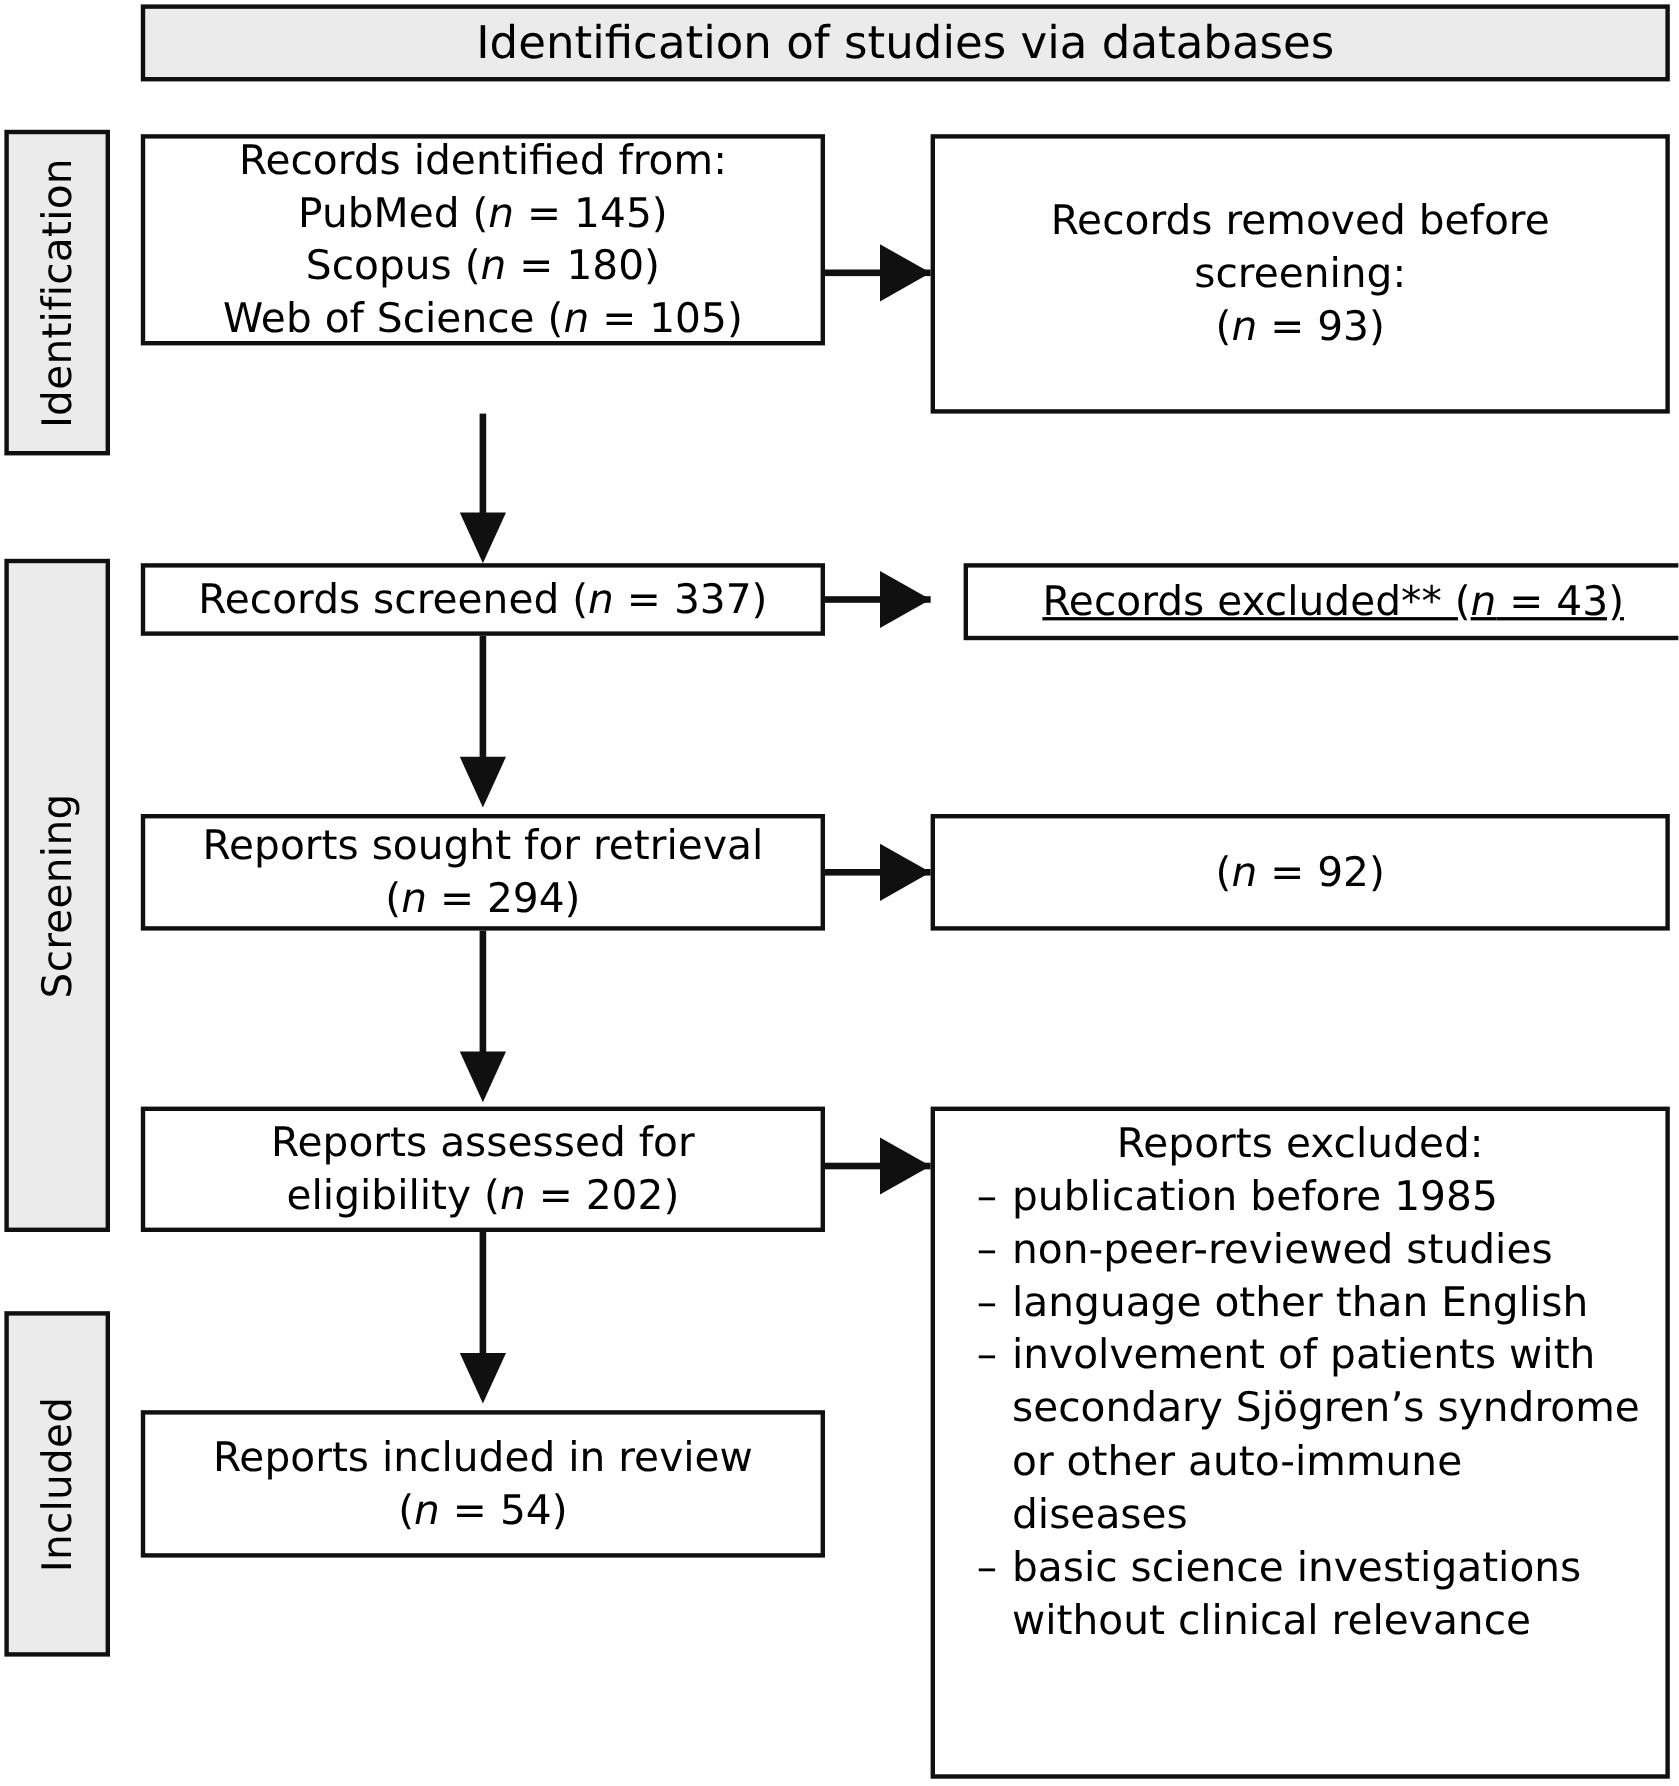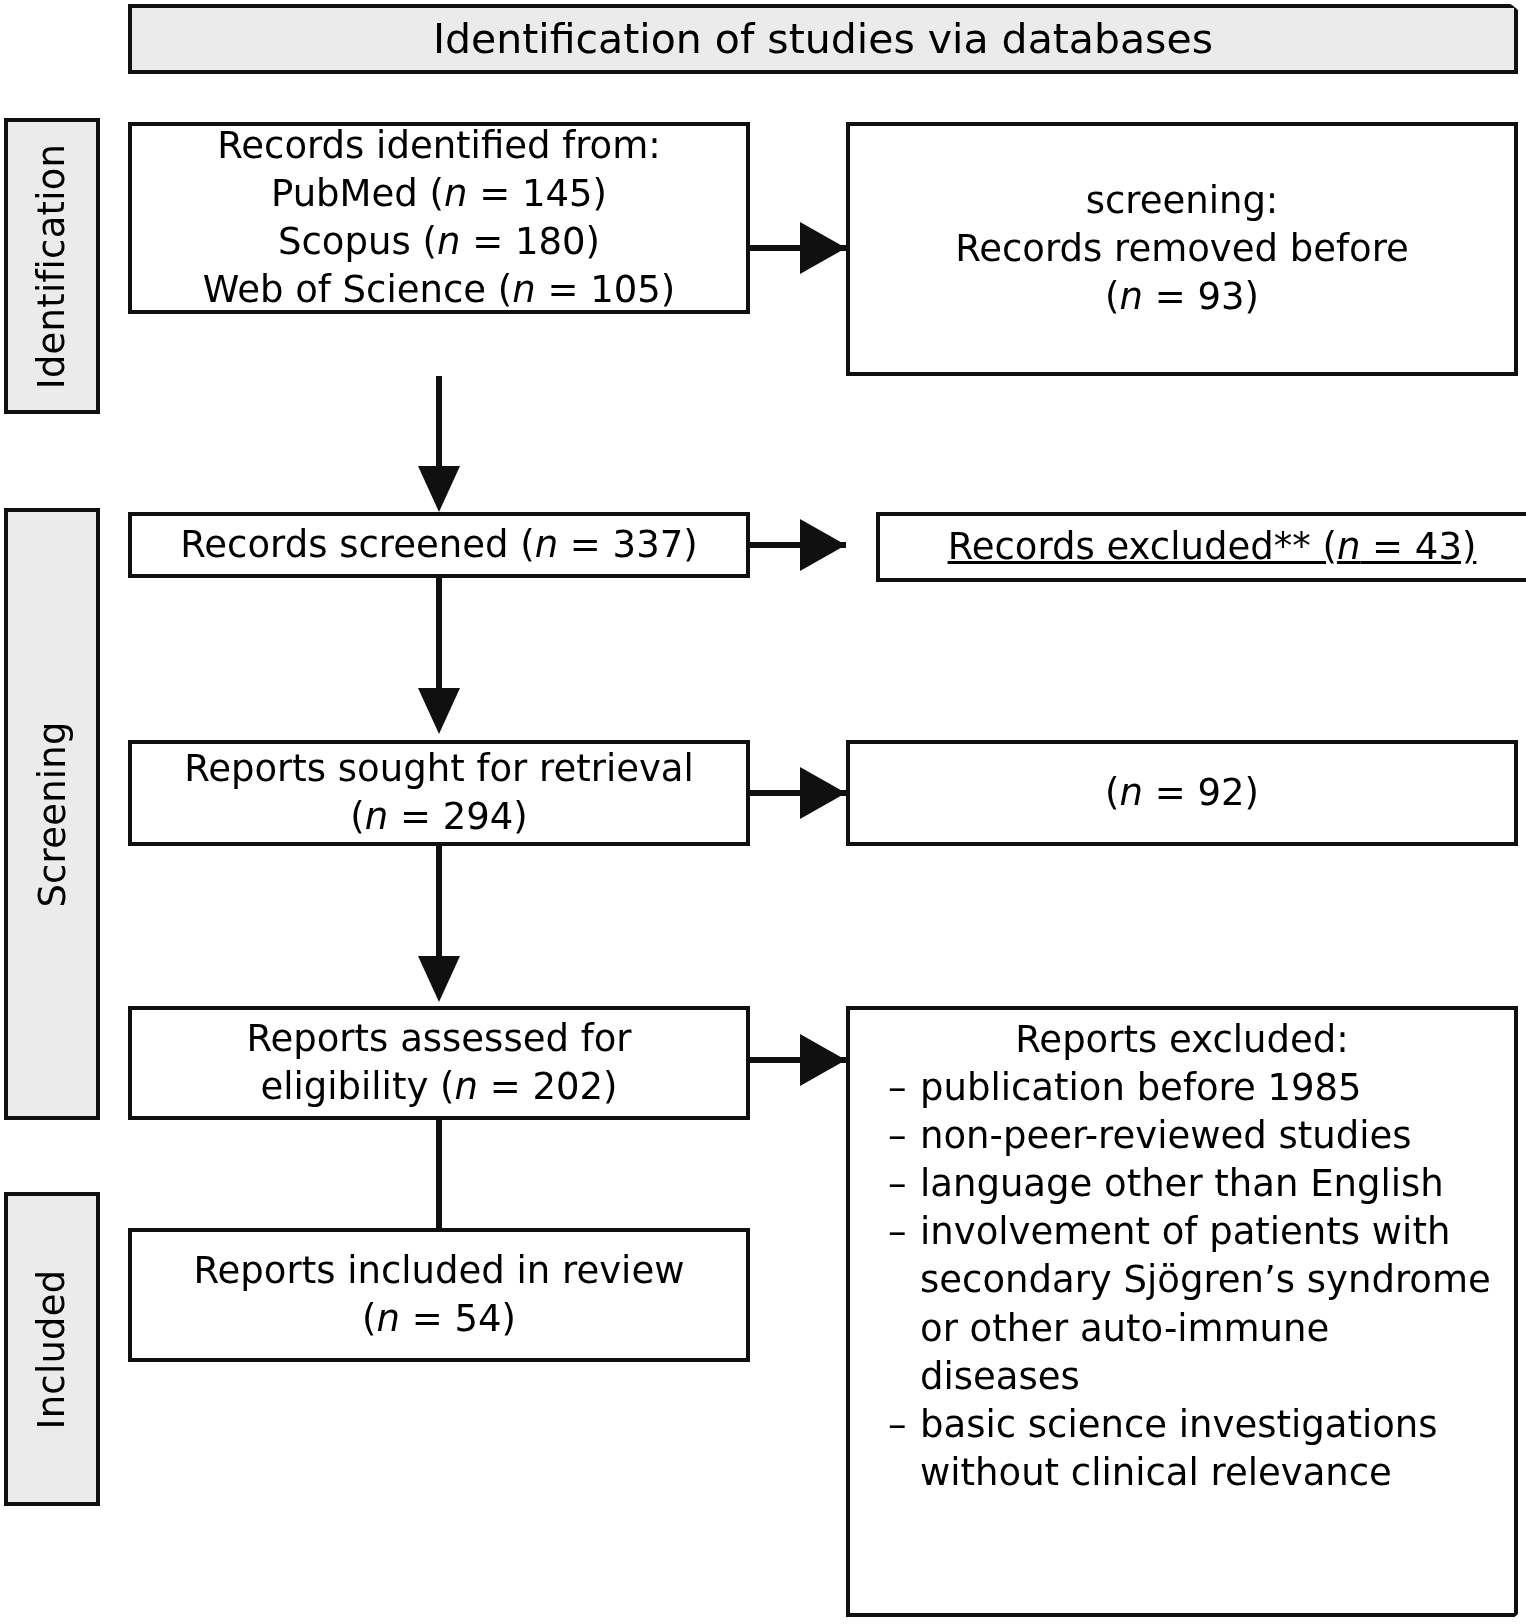--- a/index.html
+++ b/index.html
@@ -10,21 +10,20 @@
   body {
     font-family: "DejaVu Sans", "Liberation Sans", sans-serif;
     color: #000000;
   }
   #diagram {
     position: relative;
     width: 1526px;
     height: 1624px;
     background: #ffffff;
     overflow: hidden;
-    border-radius: 31px;
   }
 
   
   .box {
     position: absolute;
     box-sizing: border-box;
     border: 4px solid #101010;
     background: #ffffff;
     display: flex;
     align-items: center;
@@ -139,22 +138,22 @@
     <div class="inner">
       <div>Records identified from:</div>
       <div><span>PubMed (</span><span class="ital">n</span><span> = 145)</span></div>
       <div><span>Scopus (</span><span class="ital">n</span><span> = 180)</span></div>
       <div><span>Web of Science (</span><span class="ital">n</span><span> = 105)</span></div>
     </div>
   </div>
 
   <div class="box" style="left:846px; top:122px; width:672px; height:254px;">
     <div class="inner">
+      <div>Records removed before</div>
       <div>screening:</div>
-      <div>Records removed before</div>
       <div><span>(</span><span class="ital">n</span><span> = 93)</span></div>
     </div>
   </div>
 
   <div class="hline" style="left:750px; top:245px; width:96px;"></div>
   <div class="arrow-right" style="left:800px; top:222px;"></div>
 
   <div class="vline" style="left:436px; top:376px; height:96px;"></div>
   <div class="arrow-down" style="left:418px; top:466px;"></div>
 
@@ -214,20 +213,20 @@
       </ul>
     </div>
   </div>
 
   <div class="hline" style="left:750px; top:1057px; width:96px;"></div>
   <div class="arrow-right" style="left:800px; top:1034px;"></div>
 
   <div class="vline" style="left:436px; top:1120px; height:116px;"></div>
   <div class="arrow-down" style="left:418px; top:1230px;"></div>
 
-  <div class="box" style="left:128px; top:1228px; width:622px; height:134px;">
+  <div class="box" style="left:128px; top:1282px; width:622px; height:134px;">
     <div class="inner">
       <div>Reports included in review</div>
       <div><span>(</span><span class="ital">n</span><span> = 54)</span></div>
     </div>
   </div>
 
 </div>
 
 </body></html>

